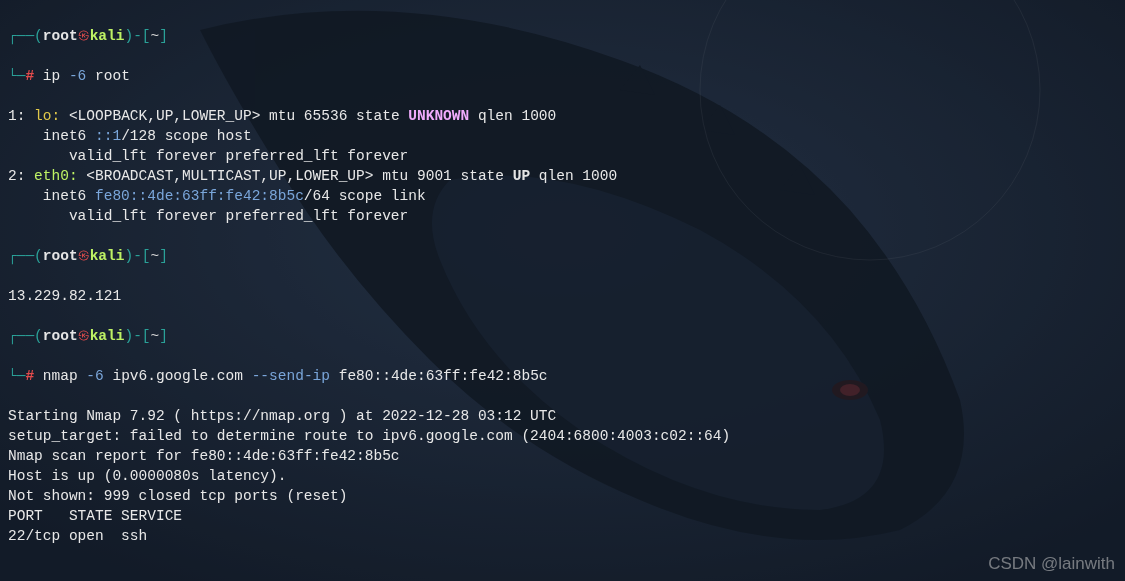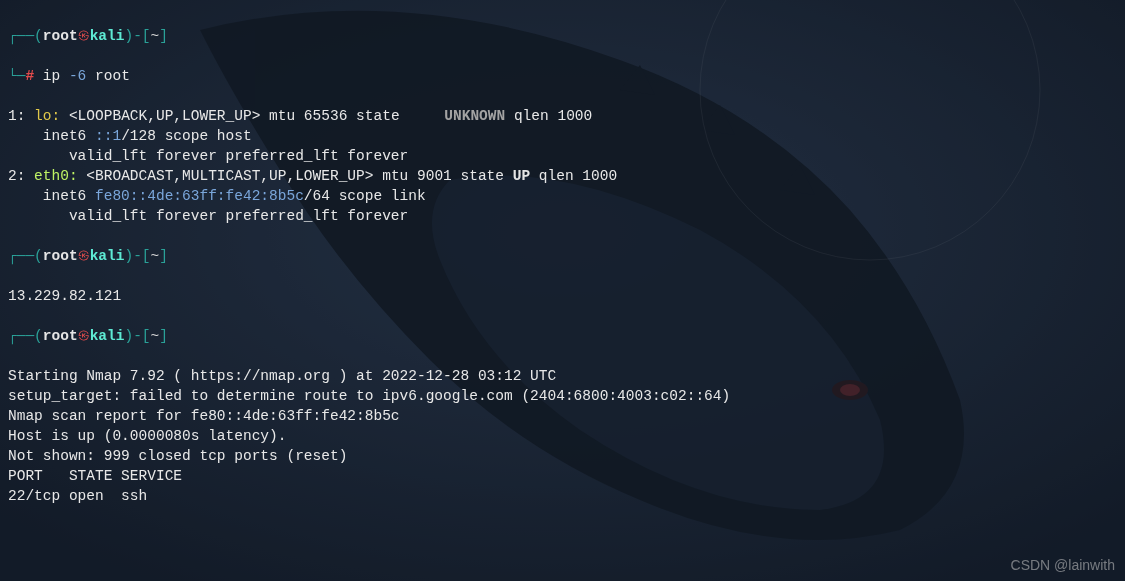--- a/index.html
+++ b/index.html
@@ -32,37 +32,37 @@
       z-index: 1;
       padding: 6px 8px;
       white-space: pre;
     }
     .prompt-line {
       display: block;
     }
     .p-deco { color: #2aa198; }
     .p-user { color: #e5e5e5; font-weight: bold; }
     .p-at { color: #e44c4c; }
-    .p-host { color: #5eead4; font-weight: bold; }
+    .p-host { color: #bef264; font-weight: bold; }
     .p-path { color: #d8d8d8; }
     .p-hash { color: #e44c4c; font-weight: bold; }
     .cmd { color: #e8e8e8; }
     .cmd-flag { color: #7aa6da; }
     .iface-lo { color: #e0c84a; }
     .iface-eth { color: #bef264; }
-    .state-unknown { color: #a3a3a3; font-weight: bold; margin-left: 36px; }
+    .state-unknown { color: #f0abfc; font-weight: bold; }
     .state-up { color: #e5e5e5; font-weight: bold; }
     .addr6 { color: #7aa6da; }
     .out { color: #e8e8e8; }
     .watermark {
       position: absolute;
       bottom: 6px;
       right: 10px;
       color: rgba(200,200,200,0.55);
-      font-size: 14px;
+      font-size: 17px;
       font-family: sans-serif;
       z-index: 2;
     }
     .skull-icon {
       font-size: 12px;
       vertical-align: middle;
     }
   </style>
 </head>
 <body>
@@ -100,20 +100,21 @@
 <span class="out"><span>    inet6 </span><span class="addr6">::1</span><span>/128 scope host</span></span>
 <span class="out">       valid_lft forever preferred_lft forever</span>
 <span class="out"><span>2:</span> <span class="iface-eth">eth0:</span> <span>&lt;BROADCAST,MULTICAST,UP,LOWER_UP&gt;</span><span> mtu 9001 state </span><span class="state-up">UP</span><span> qlen 1000</span></span>
 <span class="out"><span>    inet6 </span><span class="addr6">fe80::4de:63ff:fe42:8b5c</span><span>/64 scope link</span></span>
 <span class="out">       valid_lft forever preferred_lft forever</span>
 <span class="out"> </span>
 <span class="prompt-line"><span class="p-deco">┌──(</span><span class="p-user">root</span><span class="p-at skull-icon">㉿</span><span class="p-host">kali</span><span class="p-deco">)-[</span><span class="p-path">~</span><span class="p-deco">]</span></span>
 <span class="out">13.229.82.121</span>
 <span class="out"> </span>
 <span class="prompt-line"><span class="p-deco">┌──(</span><span class="p-user">root</span><span class="p-at skull-icon">㉿</span><span class="p-host">kali</span><span class="p-deco">)-[</span><span class="p-path">~</span><span class="p-deco">]</span></span>
+<span class="prompt-line"><span class="p-deco">└─</span><span class="p-hash">#</span><span> </span><span class="cmd">nmap</span><span> </span><span class="cmd-flag">-6</span><span> </span><span class="cmd">ipv6.google.com</span><span> </span><span class="cmd-flag">--send-ip</span><span> </span><span class="cmd">fe80::4de:63ff:fe42:8b5c</span></span>
 <span class="out">Starting Nmap 7.92 ( https://nmap.org ) at 2022-12-28 03:12 UTC</span>
 <span class="out">setup_target: failed to determine route to ipv6.google.com (2404:6800:4003:c02::64)</span>
 <span class="out">Nmap scan report for fe80::4de:63ff:fe42:8b5c</span>
 <span class="out">Host is up (0.0000080s latency).</span>
 <span class="out">Not shown: 999 closed tcp ports (reset)</span>
 <span class="out">PORT   STATE SERVICE</span>
 <span class="out">22/tcp open  ssh</span>
 <span class="out"></span>
 
 

